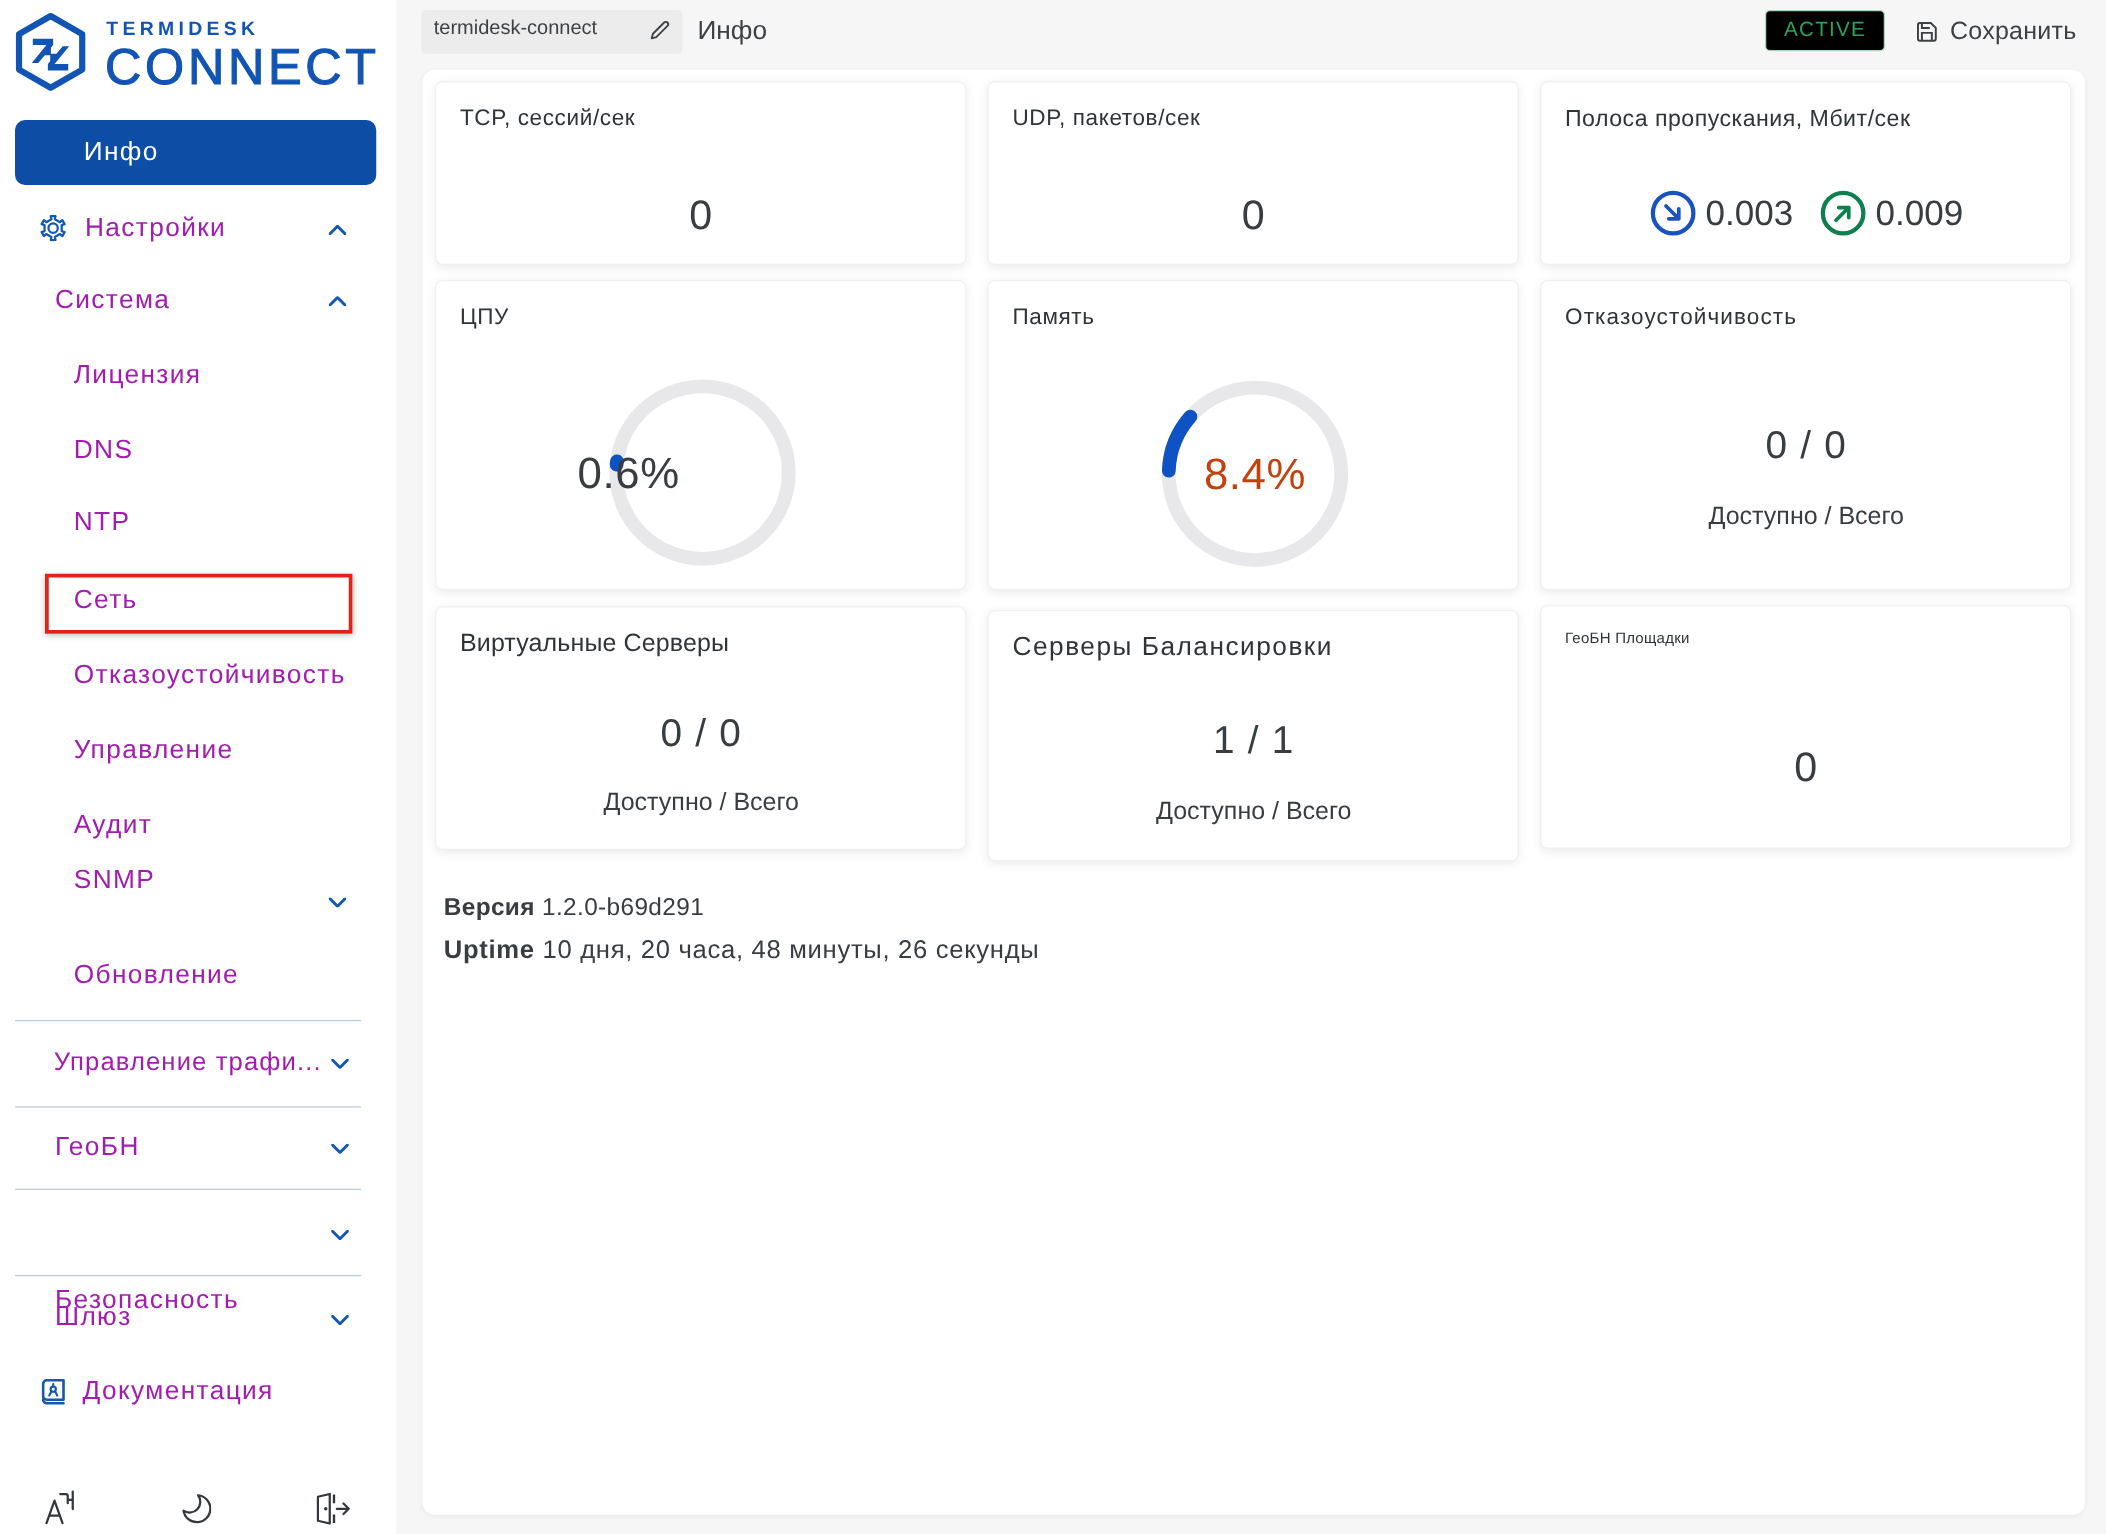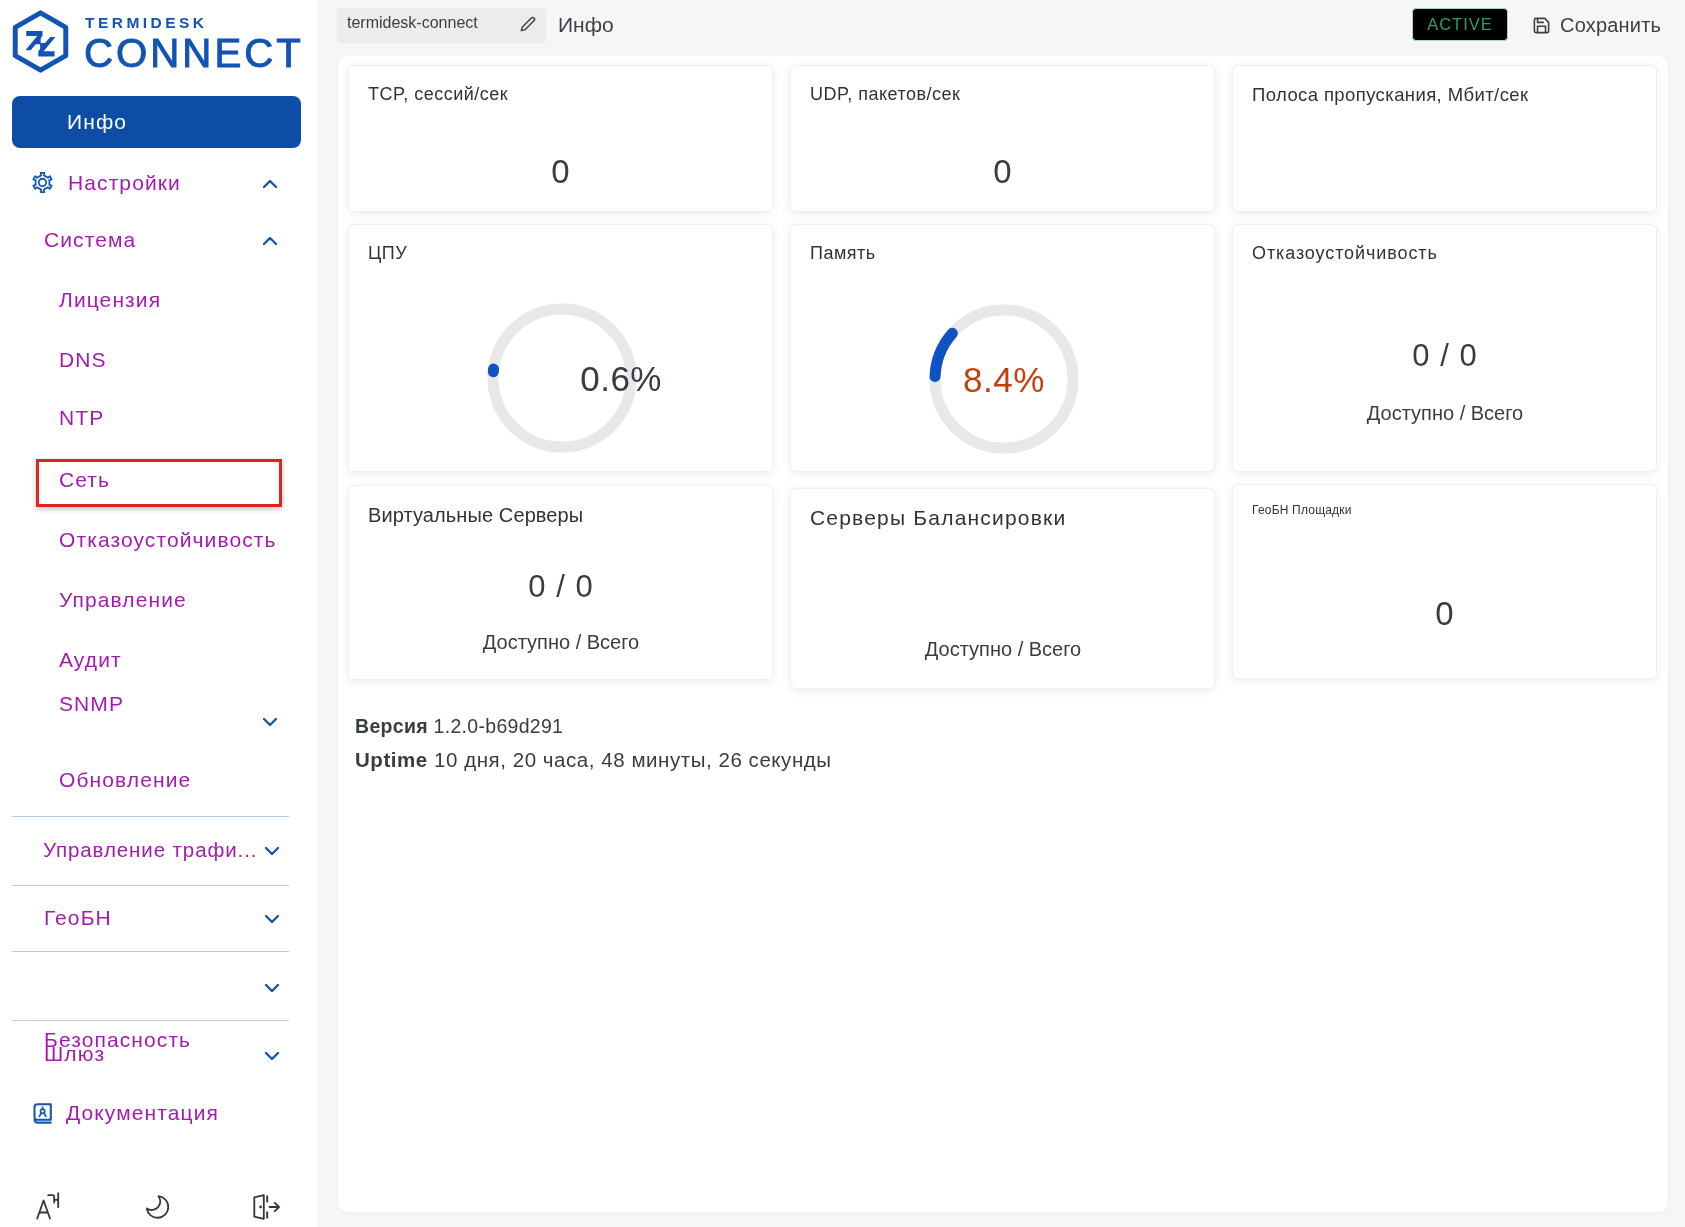--- a/index.html
+++ b/index.html
@@ -108,28 +108,39 @@
 <div class="card" style="left:348px;top:65px;width:425px;height:147px">
 <div class="ctitle" style="">TCP, сессий/сек</div>
     <div style="position:absolute;left:32px;top:87.0px;width:360px;text-align:center;font-size:33px;color:#383d41;letter-spacing:1px">0</div>
   </div>
 <div class="card" style="left:790px;top:65px;width:425px;height:147px">
 <div class="ctitle" style="">UDP, пакетов/сек</div>
     <div style="position:absolute;left:32px;top:87.0px;width:360px;text-align:center;font-size:33px;color:#383d41;letter-spacing:1px">0</div>
   </div>
 <div class="card" style="left:1232px;top:65px;width:425px;height:147px">
 <div class="ctitle" style="font-size:18.5px;letter-spacing:0.4px">Полоса пропускания, Мбит/сек</div>
+    <div style="position:absolute;left:0;top:86px;width:425px;text-align:center;white-space:nowrap">
+<svg style="vertical-align:middle" width="37" height="37" viewBox="0 0 37 37">
+        <circle cx="18.5" cy="18.5" r="16.2" fill="none" stroke="#1a52c2" stroke-width="3.4"></circle>
+        <path d="M12.8,12.8 L23,23 M23,15 V23 H15" fill="none" stroke="#1a52c2" stroke-width="3" stroke-linecap="round" stroke-linejoin="round"></path>
+      </svg><span style="font-size:28px;color:#383d41;margin-left:7px;vertical-align:middle">0.003</span>
+<span style="display:inline-block;width:13px"></span>
+<svg style="vertical-align:middle" width="37" height="37" viewBox="0 0 37 37">
+        <circle cx="18.5" cy="18.5" r="16.2" fill="none" stroke="#0e7f4e" stroke-width="3.4"></circle>
+        <path d="M12.8,24.2 L23,14 M15,14 H23 V22" fill="none" stroke="#0e7f4e" stroke-width="3" stroke-linecap="round" stroke-linejoin="round"></path>
+      </svg><span style="font-size:28px;color:#383d41;margin-left:7px;vertical-align:middle">0.009</span>
+</div>
   </div>
 <div class="card" style="left:348px;top:224px;width:425px;height:248px">
 <div class="ctitle" style="">ЦПУ</div>
     <svg style="position:absolute;left:133px;top:73px" width="160" height="160">
 <circle cx="80" cy="80" r="69" fill="none" stroke="#e8e8ea" stroke-width="11"></circle>
 <path d="M11.28,73.75 A69,69 0 0 1 11.57,71.11" fill="none" stroke="#0e52c4" stroke-width="11" stroke-linecap="round"></path>
 </svg>
-<div style="position:absolute;left:113px;top:134.3px;width:200px;text-align:right;font-size:35px;color:#383d41;letter-spacing:0.5px">0.6%</div>
+<div style="position:absolute;left:113px;top:134.3px;width:200px;text-align:left;font-size:35px;color:#383d41;letter-spacing:0.5px">0.6%</div>
   </div>
 <div class="card" style="left:790px;top:224px;width:425px;height:248px">
 <div class="ctitle" style="">Память</div>
     <svg style="position:absolute;left:133px;top:74px" width="160" height="160">
 <circle cx="80" cy="80" r="69" fill="none" stroke="#e8e8ea" stroke-width="11"></circle>
 <path d="M11.04,77.59 A69,69 0 0 1 28.32,34.28" fill="none" stroke="#0e52c4" stroke-width="11" stroke-linecap="round"></path>
 </svg>
 <div style="position:absolute;left:113px;top:134.8px;width:200px;text-align:center;font-size:35px;color:#c2410c;letter-spacing:0.5px">8.4%</div>
   </div>
 <div class="card" style="left:1232px;top:224px;width:425px;height:248px">
@@ -138,19 +149,20 @@
     <div style="position:absolute;left:0;top:401px"></div>
     <div style="position:absolute;left:32px;top:177px;width:360px;text-align:center;font-size:20px;color:#383d41">Доступно&nbsp;/&nbsp;Всего</div>
   </div>
 <div class="card" style="left:348px;top:485px;width:425px;height:195px">
 <div class="ctitle" style="font-size:20px;letter-spacing:0.1px">Виртуальные Серверы</div>
     <div style="position:absolute;left:32px;top:83.3px;width:360px;text-align:center;font-size:31px;color:#383d41;letter-spacing:1px">0&nbsp;/&nbsp;0</div>
     <div style="position:absolute;left:32px;top:145px;width:360px;text-align:center;font-size:20px;color:#383d41">Доступно&nbsp;/&nbsp;Всего</div>
   </div>
 <div class="card" style="left:790px;top:488px;width:425px;height:201px">
 <div class="ctitle" style="font-size:21px;letter-spacing:1.2px;top:17px">Серверы Балансировки</div>
+    <div style="position:absolute;left:32px;top:85.3px;width:360px;text-align:center;font-size:31px;color:#383d41;letter-spacing:1px">1&nbsp;/&nbsp;1</div>
     <div style="position:absolute;left:32px;top:149px;width:360px;text-align:center;font-size:20px;color:#383d41">Доступно&nbsp;/&nbsp;Всего</div>
   </div>
 <div class="card" style="left:1232px;top:484px;width:425px;height:195px">
 <div class="ctitle" style="font-size:12px;letter-spacing:0.2px">ГеоБН Площадки</div>
     <div style="position:absolute;left:32px;top:110.0px;width:360px;text-align:center;font-size:33px;color:#383d41;letter-spacing:1px">0</div>
   </div>
 <div style="position:absolute;left:355px;top:715px;font-size:19.5px;letter-spacing:0.3px;color:#383d41"><b>Версия</b> 1.2.0-b69d291</div>
 <div style="position:absolute;left:355px;top:748px;font-size:20.5px;letter-spacing:0.55px;color:#383d41"><b>Uptime</b> 10 дня, 20 часа, 48 минуты, 26 секунды</div>
 </body></html>

